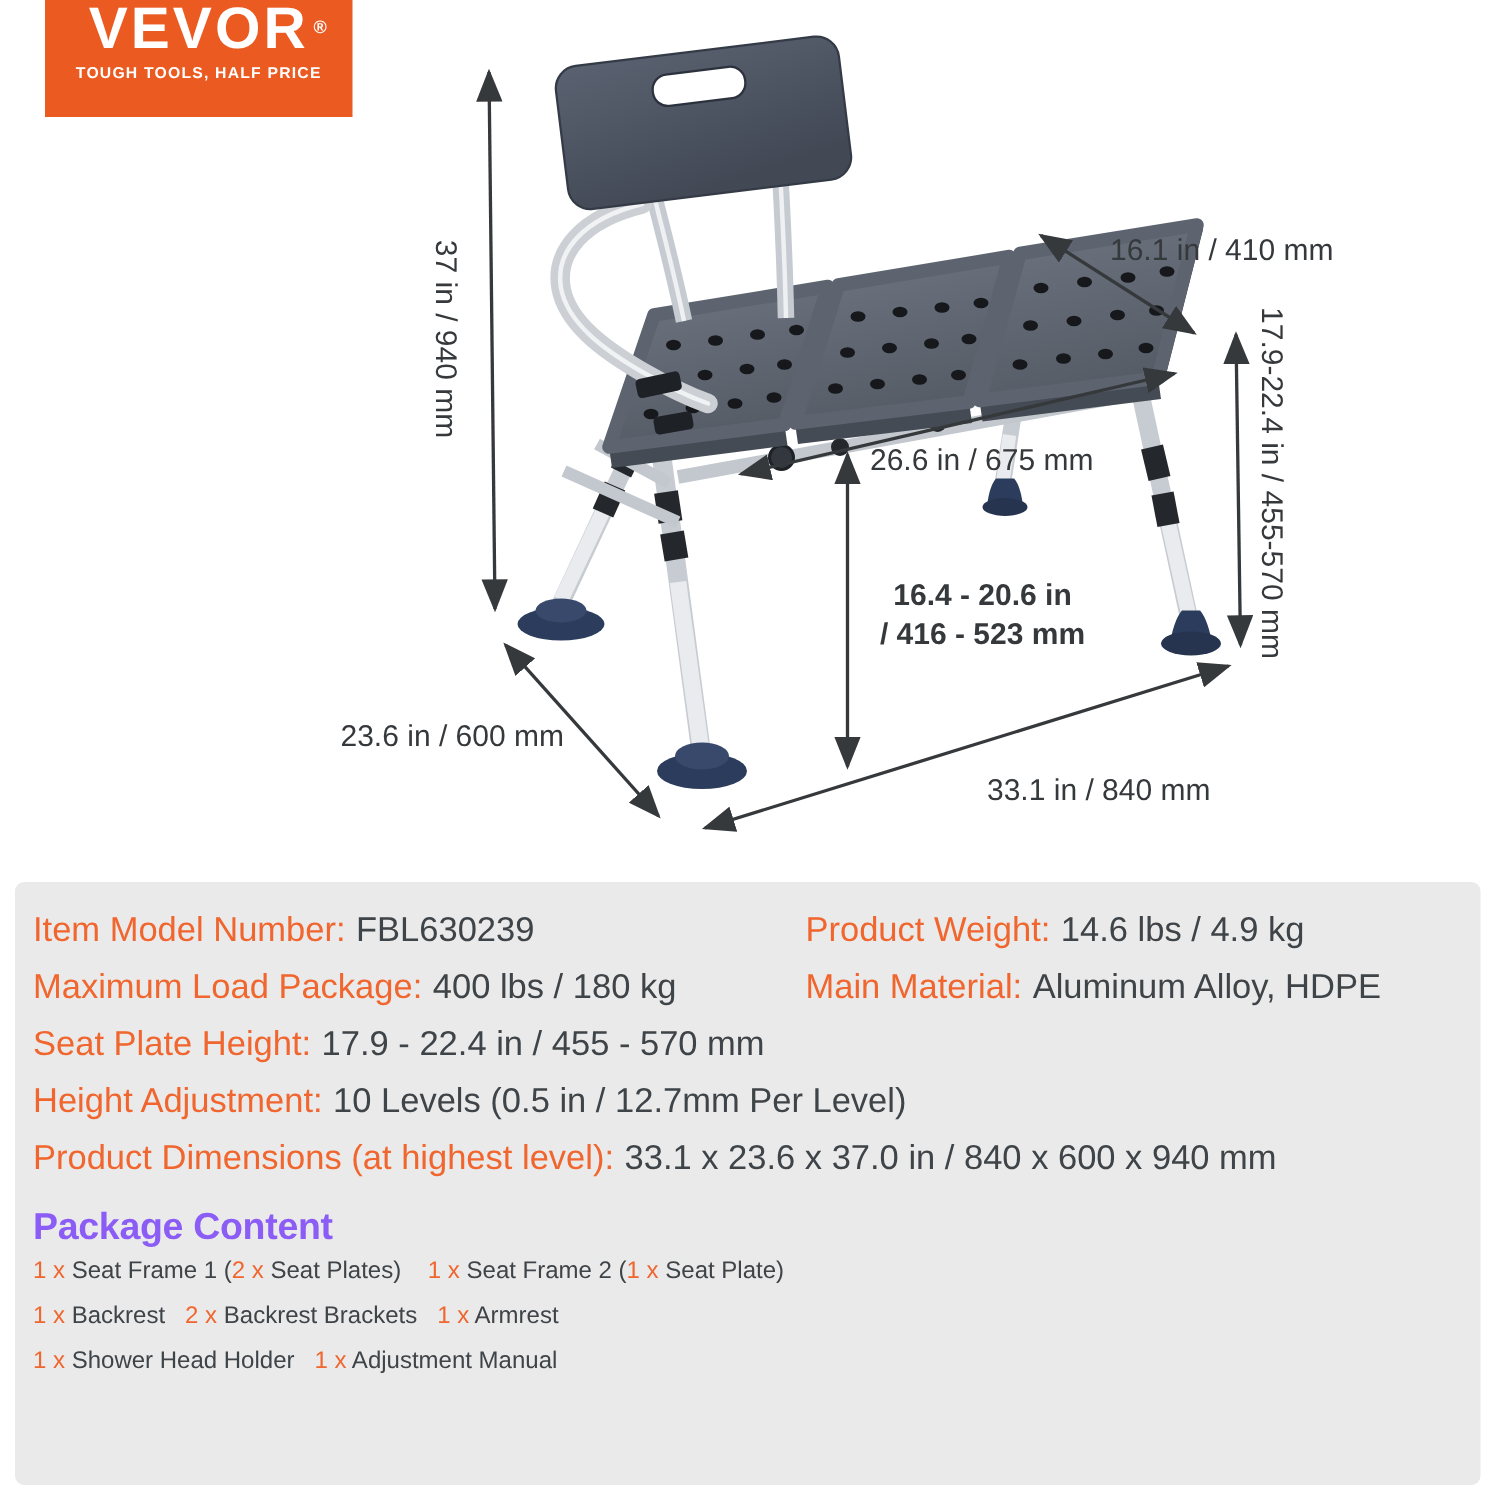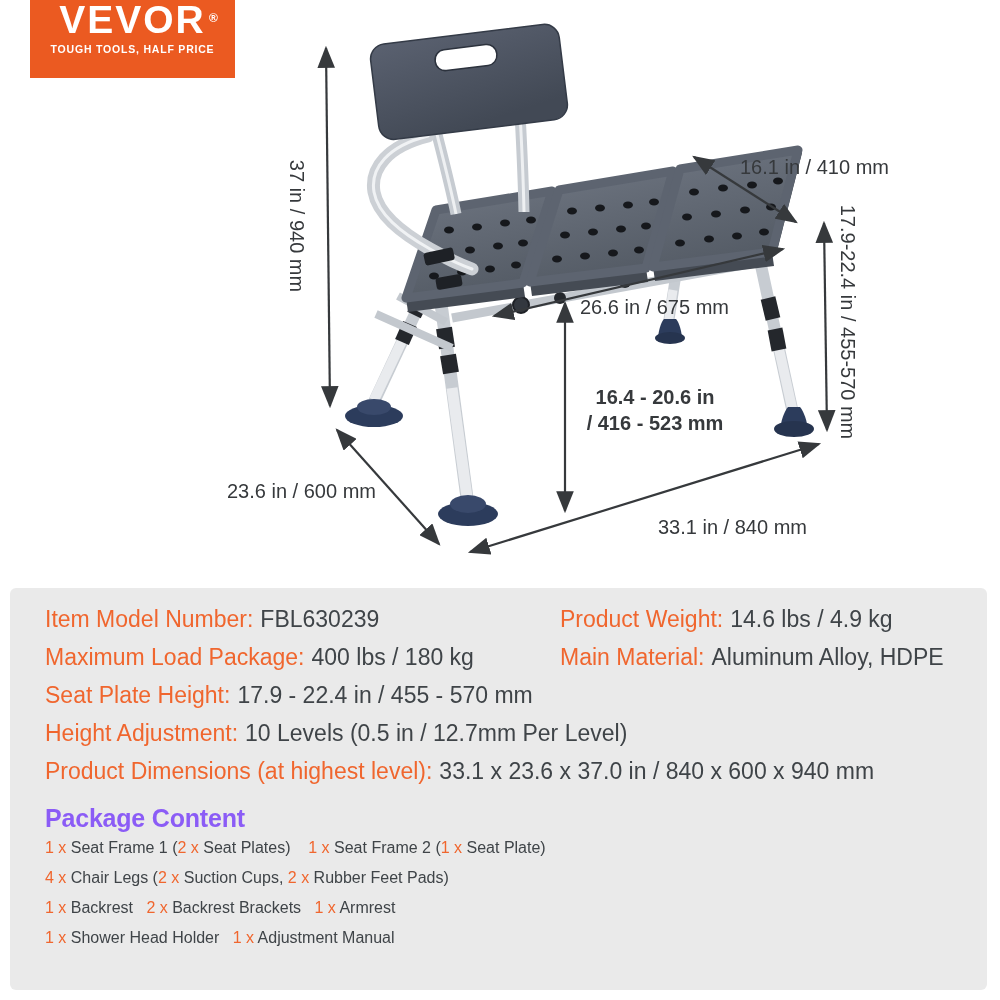--- a/index.html
+++ b/index.html
@@ -13,21 +13,21 @@
   .logo .reg{position:absolute;top:-2px;right:-14px;font-size:12px;font-weight:700;}
   .logo .tag{color:#ffffff;font-size:10.5px;font-weight:700;letter-spacing:0.8px;margin-top:3px;white-space:nowrap;}
 
   
   .dim{position:absolute;color:#36393c;font-size:20px;white-space:nowrap;}
   .dim.rot{transform:translate(-50%,-50%) rotate(90deg);}
   .dim.small2{font-size:20px;font-weight:600;text-align:center;white-space:normal;line-height:1.3;}
 
   
   .panel{position:absolute;left:10px;top:588px;width:977px;height:402px;background:#eaeaea;
-    border-radius:6px;box-sizing:border-box;padding:16px 18px 0 35px;}
+    border-radius:6px;box-sizing:border-box;padding:16px 18px 0 12px;}
   .spec-row{font-size:23px;line-height:30px;white-space:nowrap;}
   .spec-row + .spec-row{margin-top:8px;}
   .two-col{display:flex;}
   .two-col .cell-left{flex:0 0 515px;}
   .gap12{margin-top:12px;}
   .gap13{margin-top:13px;}
   .lab{color:#F0662E;}
   .val{color:#3F4448;margin-left:7px;}
   .pkg-title{color:#8b5cf6;font-size:25px;font-weight:700;line-height:30px;margin-top:17px;letter-spacing:-0.2px;}
   .pkg-line{font-size:16px;line-height:30px;white-space:pre;margin-top:0;}
@@ -225,17 +225,16 @@
     </div>
     <div class="spec-row gap13">
       <span class="lab">Height Adjustment:</span><span class="val">10 Levels (0.5 in / 12.7mm Per Level)</span>
     </div>
     <div class="spec-row gap13">
       <span class="lab">Product Dimensions (at highest level):</span><span class="val">33.1 x 23.6 x 37.0 in / 840 x 600 x 940 mm</span>
     </div>
 
     <div class="pkg-title">Package Content</div>
     <div class="pkg-line"><span class="seg-o">1 x </span><span class="seg-d">Seat Frame 1 (</span><span class="seg-o">2 x </span><span class="seg-d">Seat Plates)</span><span class="seg-d">    </span><span class="seg-o">1 x </span><span class="seg-d">Seat Frame 2 (</span><span class="seg-o">1 x </span><span class="seg-d">Seat Plate)</span></div>
-    <div class="pkg-line"><span class="seg-o">4 x </span><span class="seg-d">Chair Legs (</span><span class="seg-o">2 x </span><span class="seg-d">Suction Cups, </span><span class="seg-o">2 x </span><span class="seg-d">Rubber Feet Pads)</span></div>
     <div class="pkg-line"><span class="seg-o">1 x </span><span class="seg-d">Backrest</span><span class="seg-d">   </span><span class="seg-o">2 x </span><span class="seg-d">Backrest Brackets</span><span class="seg-d">   </span><span class="seg-o">1 x </span><span class="seg-d">Armrest</span></div>
     <div class="pkg-line"><span class="seg-o">1 x </span><span class="seg-d">Shower Head Holder</span><span class="seg-d">   </span><span class="seg-o">1 x </span><span class="seg-d">Adjustment Manual</span></div>
   </div>
 </div>
 
 </body></html>

